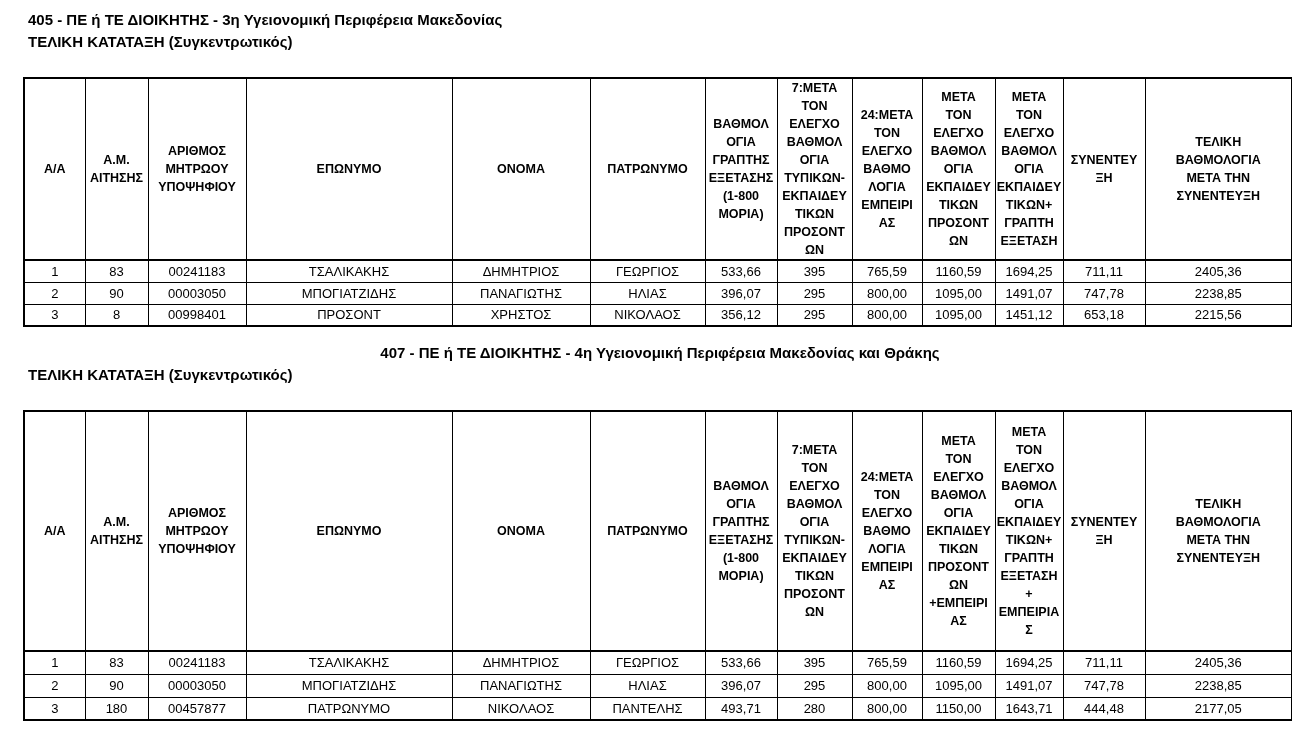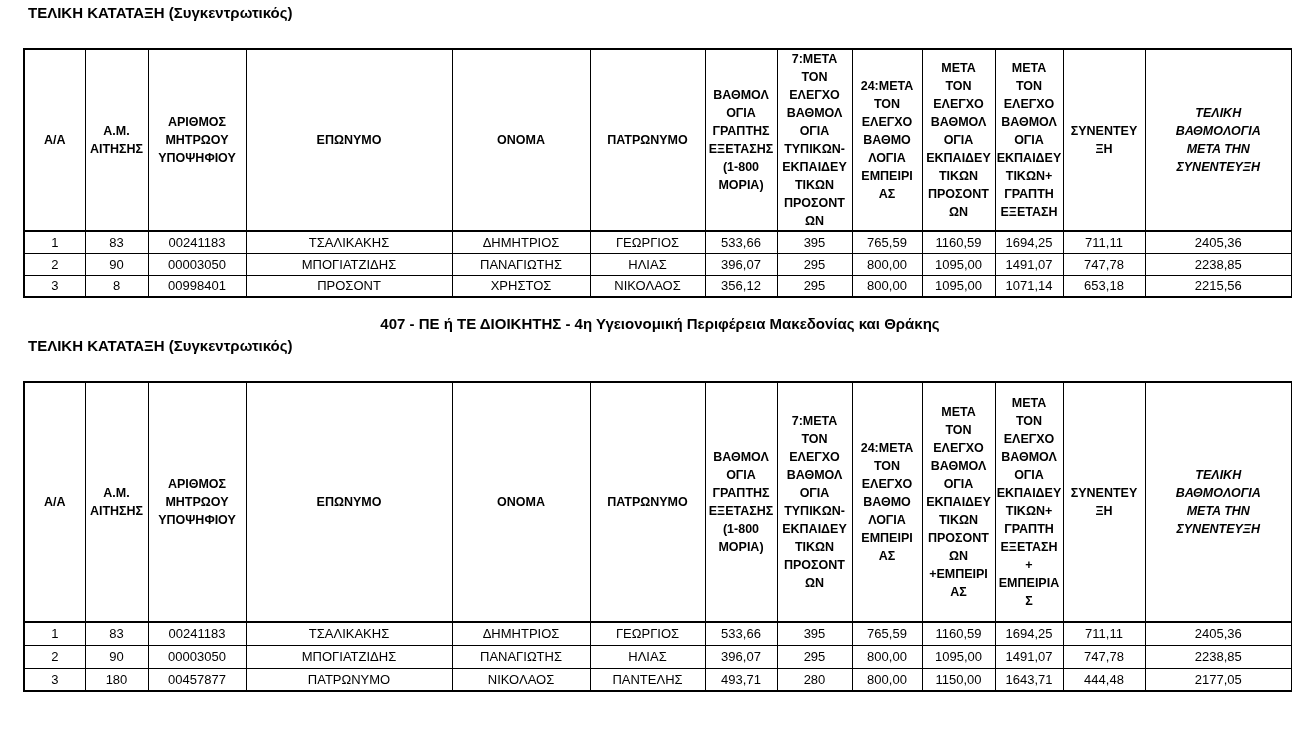--- a/index.html
+++ b/index.html
@@ -50,30 +50,30 @@
     font-weight: normal;
     padding: 0 2px;
     white-space: nowrap;
   }
   table.rank-table tbody tr { height: 22px; }
   #table-407 tbody tr { height: 23px; }
   #table-405 thead tr { height: 178px; }
   #table-407 thead tr { height: 240px; }
   th.hl {
     background: #c6e0b4;
-    font-style: italic;
     font-size: 13px;
     line-height: 20px;
   }
   .sec-2 .section-title { margin-top: 16px; text-align: center; }
 </style>
 </head>
 <body>
 
 <div class="sec-1">
+  <div class="section-title">405 - ΠΕ ή ΤΕ ΔΙΟΙΚΗΤΗΣ - 3η Υγειονομική Περιφέρεια Μακεδονίας</div>
   <div class="section-subtitle">ΤΕΛΙΚΗ ΚΑΤΑΤΑΞΗ (Συγκεντρωτικός)</div>
   <table class="rank-table" id="table-405">
     <colgroup>
       <col style="width:61px">
         <col style="width:63px">
         <col style="width:98px">
       <col style="width:206px">
         <col style="width:138px">
         <col style="width:115px">
       <col style="width:72px">
@@ -179,21 +179,21 @@
           <td>3</td>
           <td>8</td>
           <td>00998401</td>
           <td>ΠΡΟΣΟΝΤ</td>
           <td>ΧΡΗΣΤΟΣ</td>
           <td>ΝΙΚΟΛΑΟΣ</td>
           <td>356,12</td>
           <td>295</td>
           <td>800,00</td>
           <td>1095,00</td>
-          <td>1071,14</td>
+          <td>1451,12</td>
           <td>653,18</td>
           <td>2215,56</td>
         </tr>
       </tbody>
   </table>
 </div>
 
 <div class="sec-2">
   <div class="section-title">407 - ΠΕ ή ΤΕ ΔΙΟΙΚΗΤΗΣ - 4η Υγειονομική Περιφέρεια Μακεδονίας και Θράκης</div>
   <div class="section-subtitle">ΤΕΛΙΚΗ ΚΑΤΑΤΑΞΗ (Συγκεντρωτικός)</div>

